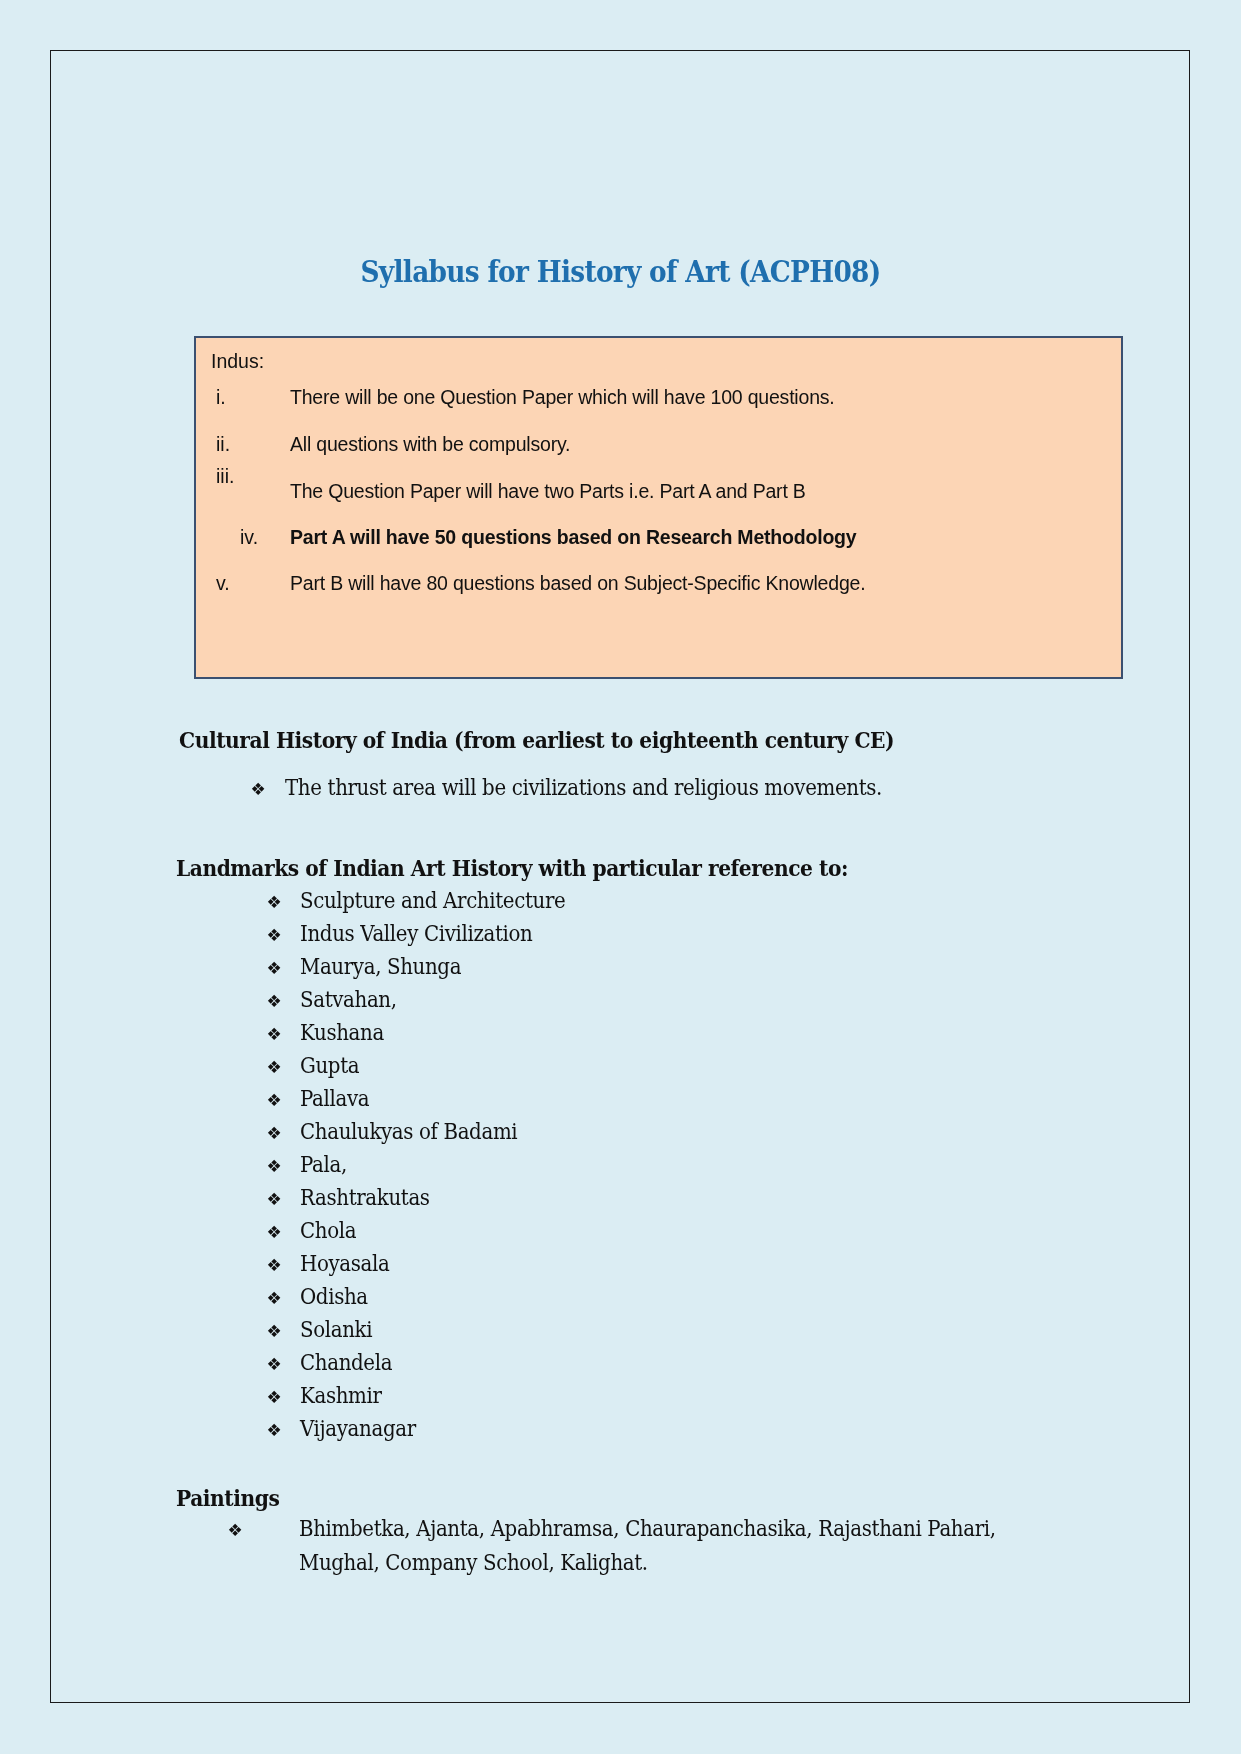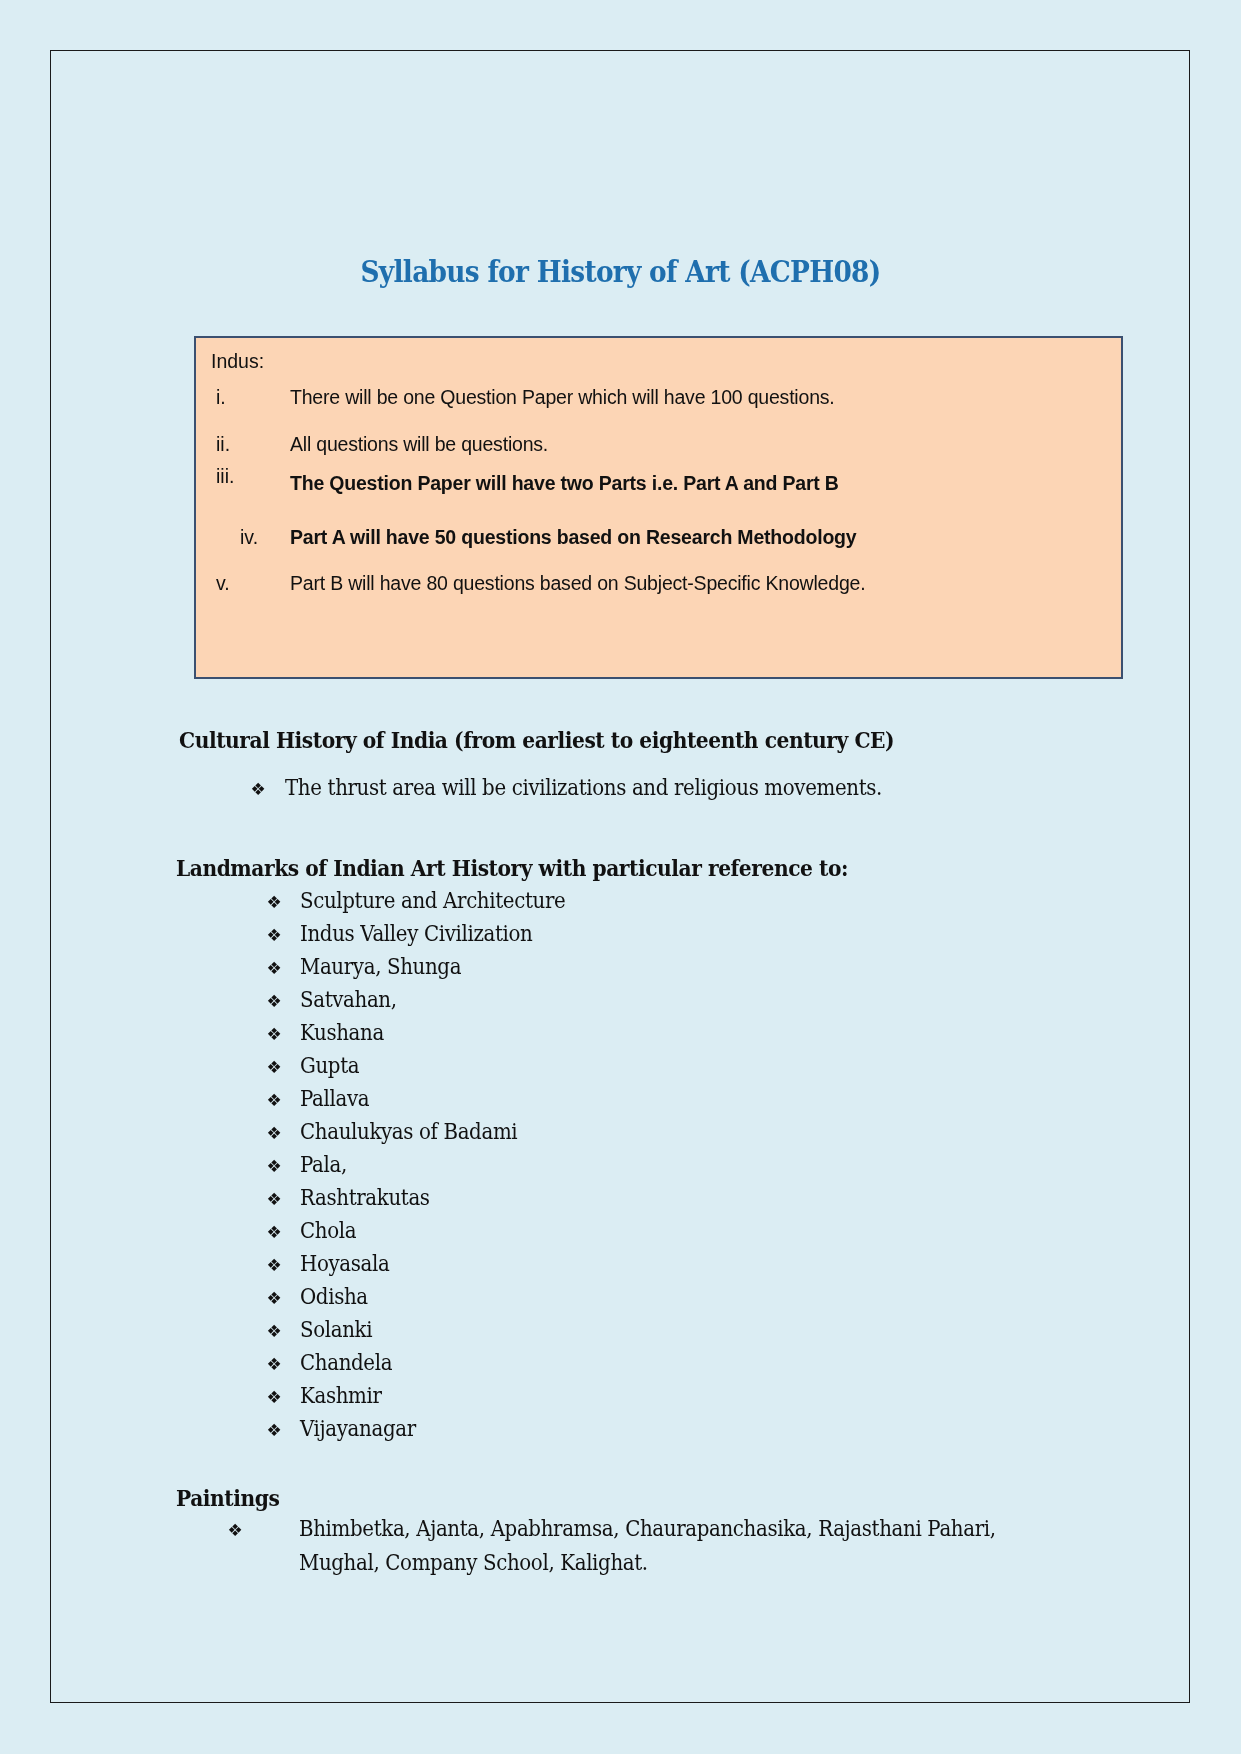--- a/index.html
+++ b/index.html
@@ -25,25 +25,25 @@
 
 <div class="note-box">
   <div class="note-label">Indus:</div>
 
   <div class="note-item" style="top:12px;">
     <span class="note-num" style="top:36px;">i.</span>
     <span class="note-text" style="top:36px;">There will be one Question Paper which will have 100 questions.</span>
   </div>
   <div class="note-item" style="top:59px;">
     <span class="note-num" style="top:36px;">ii.</span>
-    <span class="note-text" style="top:36px;">All questions will be questions.</span>
+    <span class="note-text" style="top:36px;">All questions with be compulsory.</span>
   </div>
   <div class="note-item" style="top:106px;">
     <span class="note-num" style="top:21px;">iii.</span>
-    <span class="note-text" style="top:28px;font-weight:bold;">The Question Paper will have two Parts i.e. Part A and Part B</span>
+    <span class="note-text" style="top:36px;">The Question Paper will have two Parts i.e. Part A and Part B</span>
   </div>
   <div class="note-item" style="top:152px;">
     <span class="note-num" style="top:36px;margin-left:24px;">iv.</span>
     <span class="note-text" style="top:36px;font-weight:bold;">Part A will have 50 questions based on Research Methodology</span>
   </div>
   <div class="note-item" style="top:198px;">
     <span class="note-num" style="top:36px;">v.</span>
     <span class="note-text" style="top:36px;">Part B will have 80 questions based on Subject-Specific Knowledge.</span>
   </div>
 </div>

